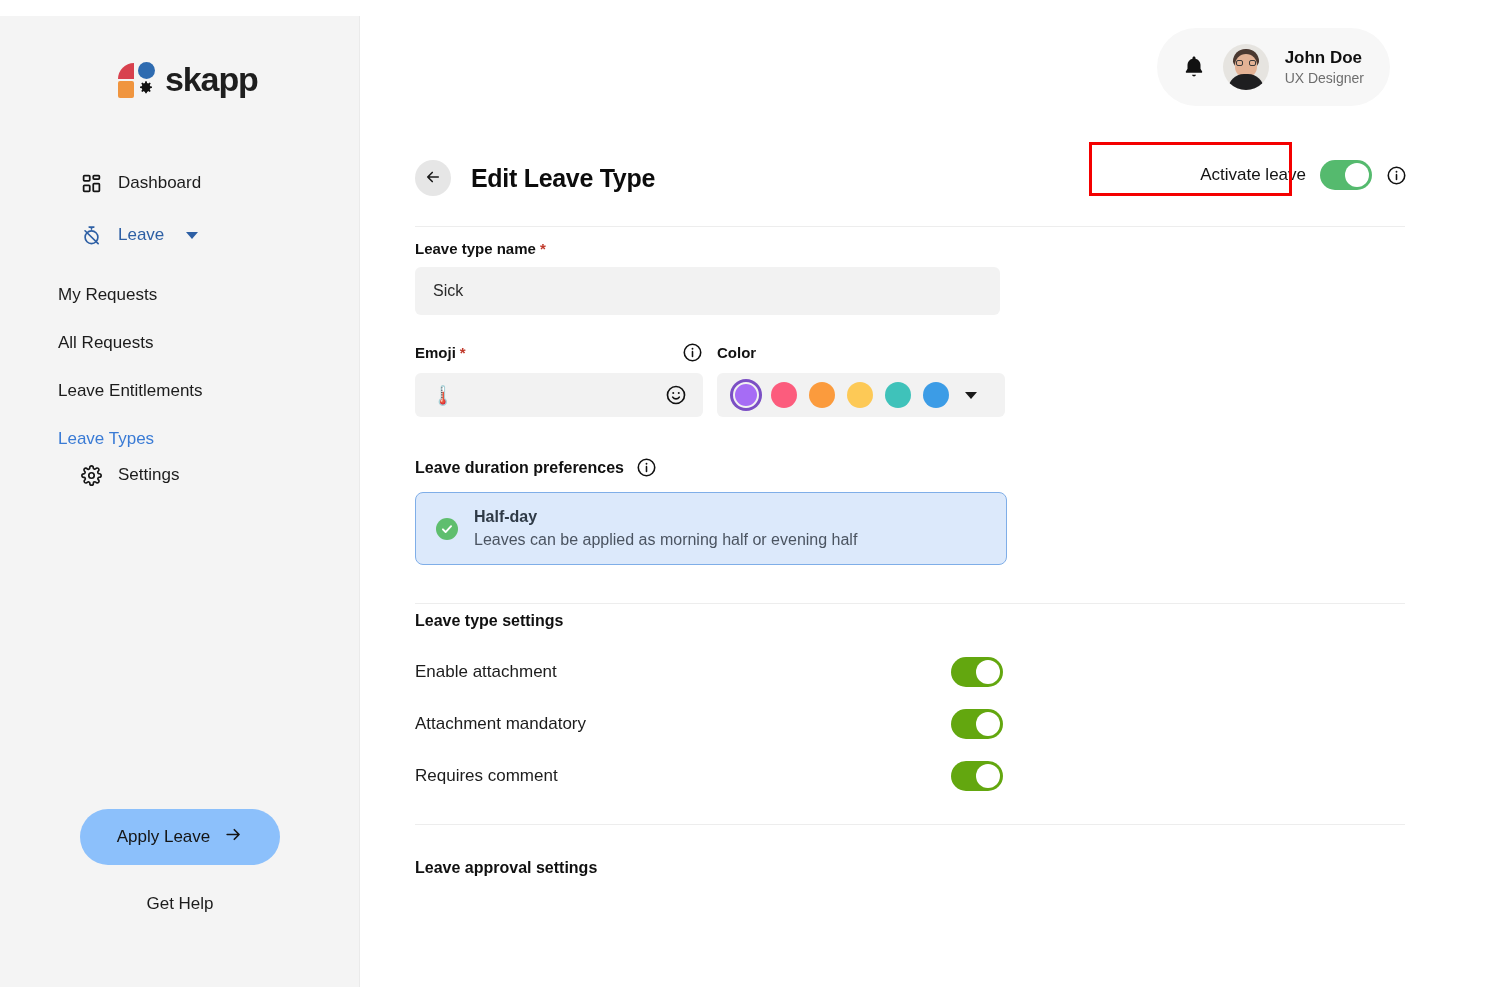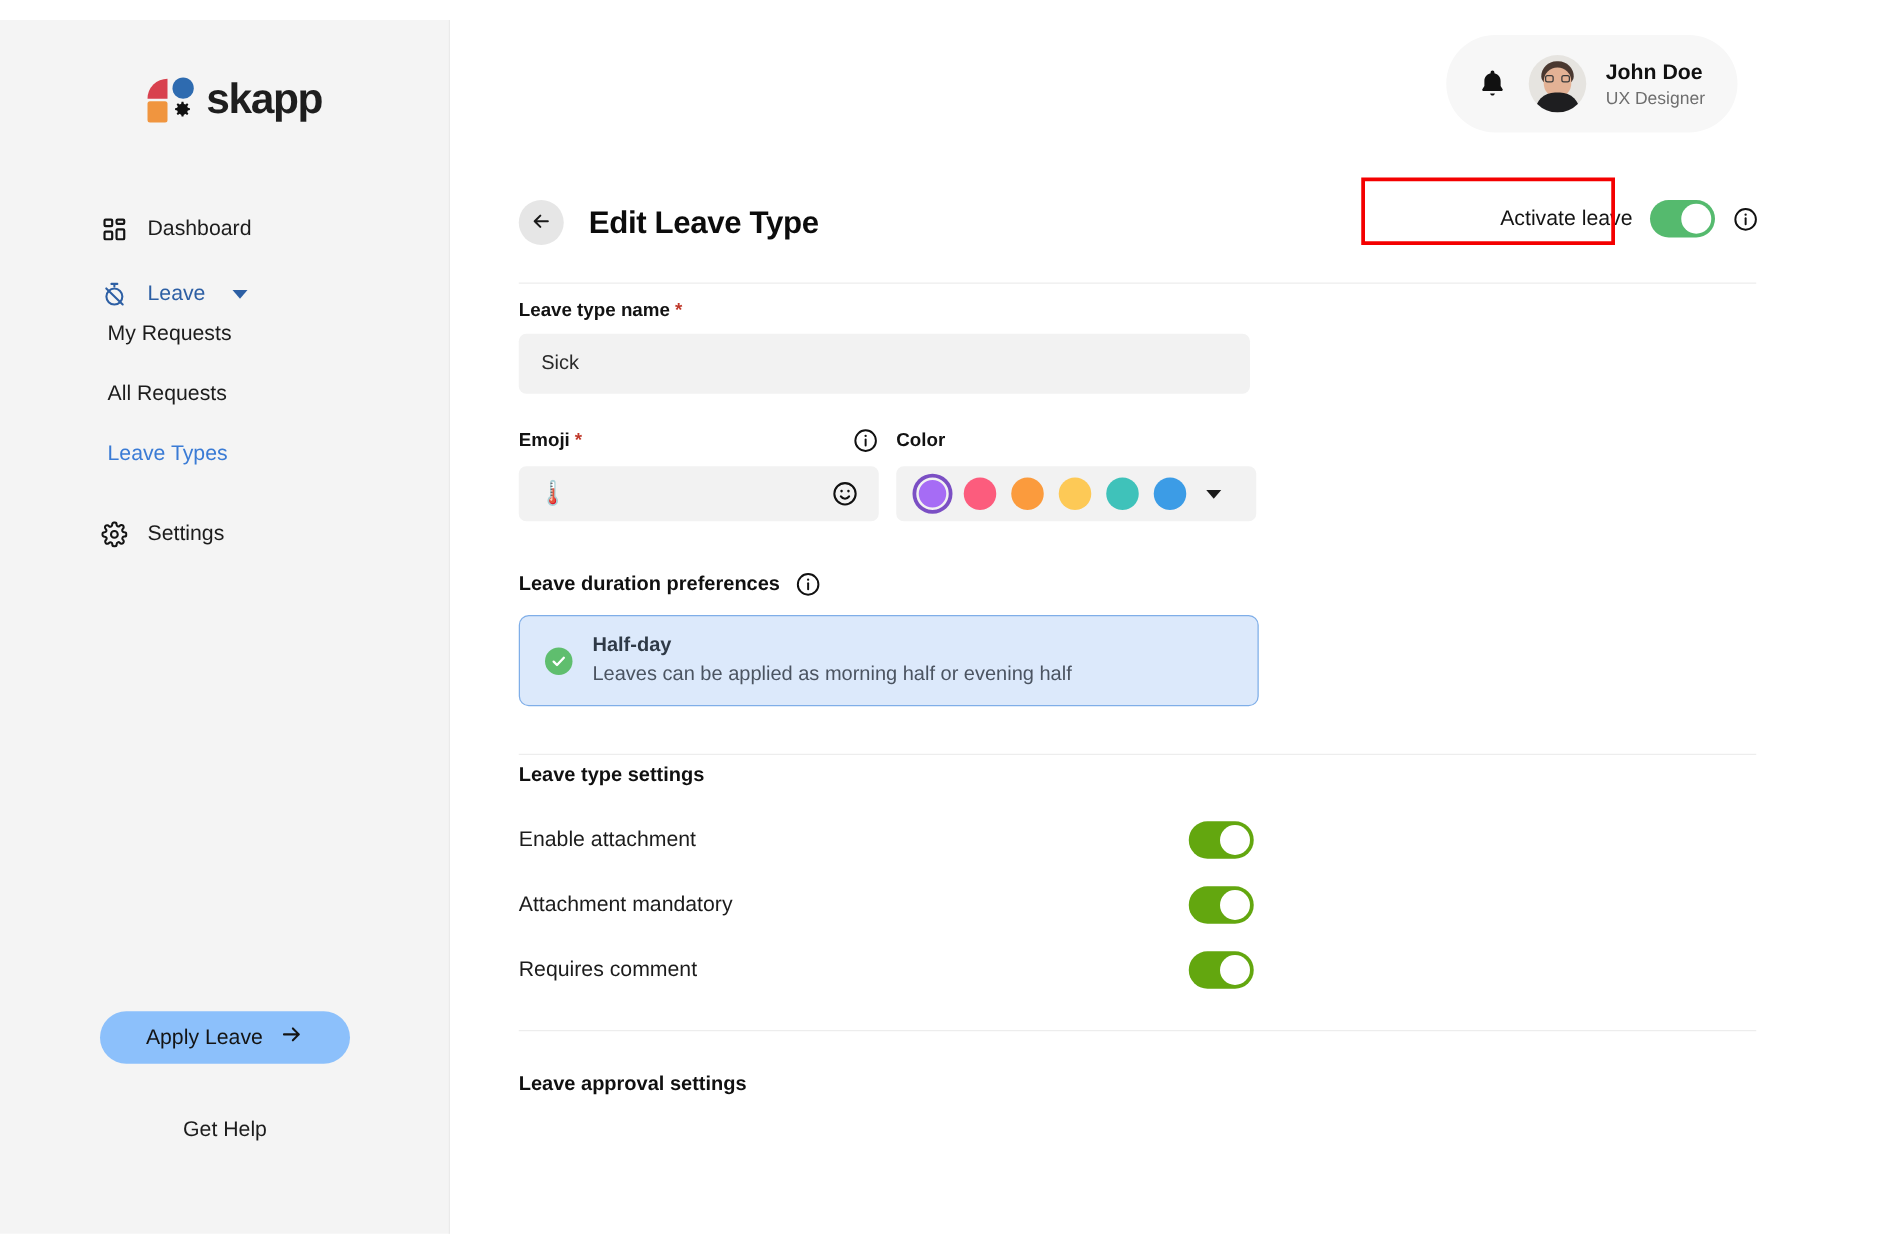--- a/index.html
+++ b/index.html
@@ -33,27 +33,27 @@
     display: flex; align-items: center; gap: 16px;
     height: 44px; padding-left: 80px; cursor: pointer;
     font-size: 17px; color: #1C1C1C;
   }
   .nav-item .ni-icon { width: 22px; height: 22px; display: flex; align-items: center; justify-content: center; }
   .nav-item.active { color: #2D5FA4; }
   .nav-item.active .ni-icon svg { stroke: #2D5FA4; }
   .caret { width: 0; height: 0; border-left: 6px solid transparent; border-right: 6px solid transparent;
            border-top: 7px solid #2D5FA4; margin-left: 6px; }
   .nav-sub {
-    display: flex; align-items: flex-start; height: 48px; padding-left: 86px;
+    display: flex; align-items: flex-end; height: 48px; padding-left: 58px;
     font-size: 17px; color: #1C1C1C; cursor: pointer;
   }
   .nav-sub.active { color: #3A7BD5; }
 
   .apply-btn {
-    position: absolute; left: 80px; top: 793px; width: 200px; height: 42px;
+    position: absolute; left: 80px; top: 793px; width: 200px; height: 56px;
     background: #8CC0FB; border: none; border-radius: 29px; cursor: pointer;
     display: flex; align-items: center; justify-content: center; gap: 14px;
     font-family: "Liberation Sans", sans-serif; font-size: 17px; color: #141414;
   }
   .get-help {
     position: absolute; left: 0; top: 878px; width: 360px; text-align: center;
     font-size: 17px; color: #1C1C1C; cursor: pointer;
   }
 
   
@@ -206,20 +206,23 @@
         </span>
         <span>Leave</span>
         <span class="caret"></span>
       </div>
 
       <div class="nav-sub">
         <span>My Requests</span>
       </div>
       <div class="nav-sub">
         <span>All Requests</span>
+      </div>
+      <div class="nav-sub">
+        <span>Leave Entitlements</span>
       </div>
       <div class="nav-sub active">
         <span>Leave Types</span>
       </div>
 
       <div class="nav-item" style="margin-top:4px;">
         <span class="ni-icon">
           <svg viewBox="0 0 24 24" width="21" height="21" fill="none" stroke="#141414" stroke-width="1.9">
             <circle cx="12" cy="12" r="3.1"></circle>
             <path d="M19.4 15a1.6 1.6 0 0 0 .3 1.8l.1.1a2 2 0 1 1-2.8 2.8l-.1-.1a1.6 1.6 0 0 0-1.8-.3 1.6 1.6 0 0 0-1 1.5V21a2 2 0 1 1-4 0v-.1a1.6 1.6 0 0 0-1-1.5 1.6 1.6 0 0 0-1.8.3l-.1.1a2 2 0 1 1-2.8-2.8l.1-.1a1.6 1.6 0 0 0 .3-1.8 1.6 1.6 0 0 0-1.5-1H3a2 2 0 1 1 0-4h.1a1.6 1.6 0 0 0 1.5-1 1.6 1.6 0 0 0-.3-1.8l-.1-.1a2 2 0 1 1 2.8-2.8l.1.1a1.6 1.6 0 0 0 1.8.3H9a1.6 1.6 0 0 0 1-1.5V3a2 2 0 1 1 4 0v.1a1.6 1.6 0 0 0 1 1.5 1.6 1.6 0 0 0 1.8-.3l.1-.1a2 2 0 1 1 2.8 2.8l-.1.1a1.6 1.6 0 0 0-.3 1.8V9a1.6 1.6 0 0 0 1.5 1H21a2 2 0 1 1 0 4h-.1a1.6 1.6 0 0 0-1.5 1z"></path>

